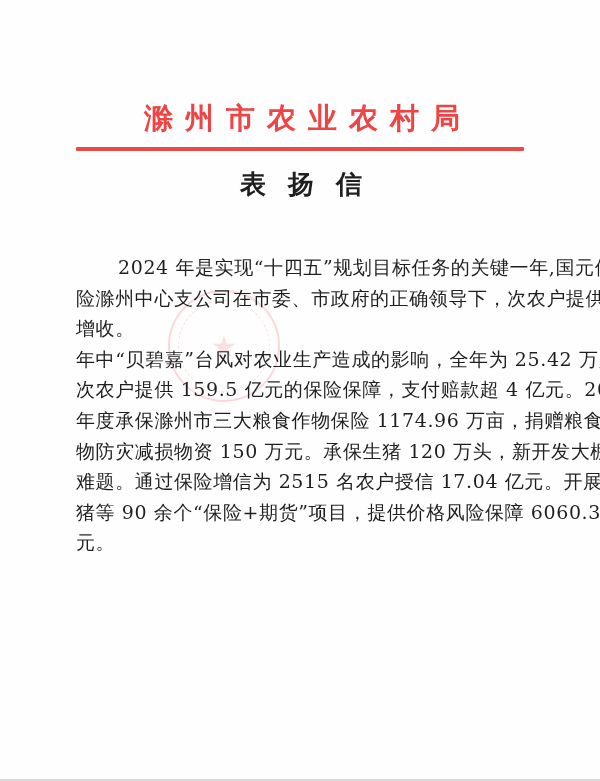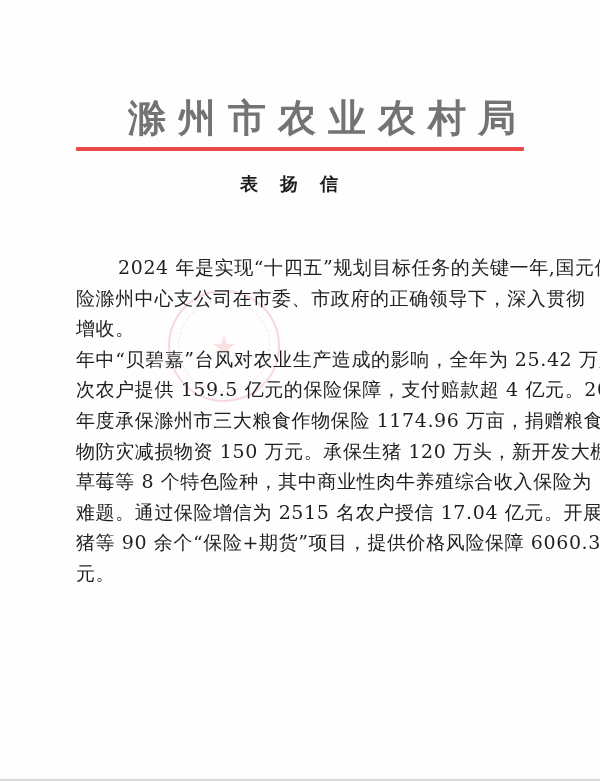--- a/index.html
+++ b/index.html
@@ -21,48 +21,48 @@
     height: 779px;
     background: #fefefe;
     border-bottom: 2px solid #d9d9d9;
   }
   .header-title {
     position: absolute;
     left: 88px;
     top: 92px;
     width: 440px;
     height: 52px;
-    color: #737373;
+    color: #ef4444;
     font-family: "DejaVu Serif", serif;
     font-weight: bold;
-    font-size: 38px;
+    font-size: 29px;
     line-height: 52px;
     letter-spacing: 12px;
     white-space: nowrap;
-    text-align: right;
+    text-align: center;
   }
   .header-rule {
     position: absolute;
     left: 76px;
     top: 147px;
     width: 448px;
     height: 4px;
     background: #ea4a46;
     border-radius: 1px;
   }
   .doc-subtitle {
     position: absolute;
     left: 240px;
     top: 164px;
     width: 150px;
     height: 40px;
     color: #1e1e1e;
     font-family: "DejaVu Serif", serif;
     font-weight: bold;
-    font-size: 18px;
+    font-size: 26px;
     line-height: 40px;
     letter-spacing: 22px;
     white-space: nowrap;
   }
   .stamp {
     position: absolute;
     left: 168px;
     top: 290px;
     width: 112px;
     height: 112px;
@@ -128,29 +128,28 @@
 
   <div class="stamp">
     <div class="stamp-inner"></div>
     <div class="stamp-star">★</div>
   </div>
 
   <div class="body-text">
 
     <div>
       <div class="line justify indent">2024 年是实现“十四五”规划目标任务的关键一年,国元保</div>
-      <div class="line justify">险滁州中心支公司在市委、市政府的正确领导下，深入贯彻</div>
+      <div class="line justify">险滁州中心支公司在市委、市政府的正确领导下，次农户提供</div>
       <div class="line justify last">增收。</div>
     </div>
 
     <div>
       <div class="line justify">年中“贝碧嘉”台风对农业生产造成的影响，全年为 25.42 万户</div>
       <div class="line justify">次农户提供 159.5 亿元的保险保障，支付赔款超 4 亿元。2024</div>
       <div class="line justify">年度承保滁州市三大粮食作物保险 1174.96 万亩，捐赠粮食作</div>
       <div class="line justify">物防灾减损物资 150 万元。承保生猪 120 万头，新开发大棚</div>
-      <div class="line justify">草莓等 8 个特色险种，其中商业性肉牛养殖综合收入保险为</div>
       <div class="line justify">难题。通过保险增信为 2515 名农户授信 17.04 亿元。开展生</div>
       <div class="line justify">猪等 90 余个“保险+期货”项目，提供价格风险保障 6060.31 万</div>
       <div class="line justify last">元。</div>
     </div>
   </div>
 
 </div>
 
 </body></html>

